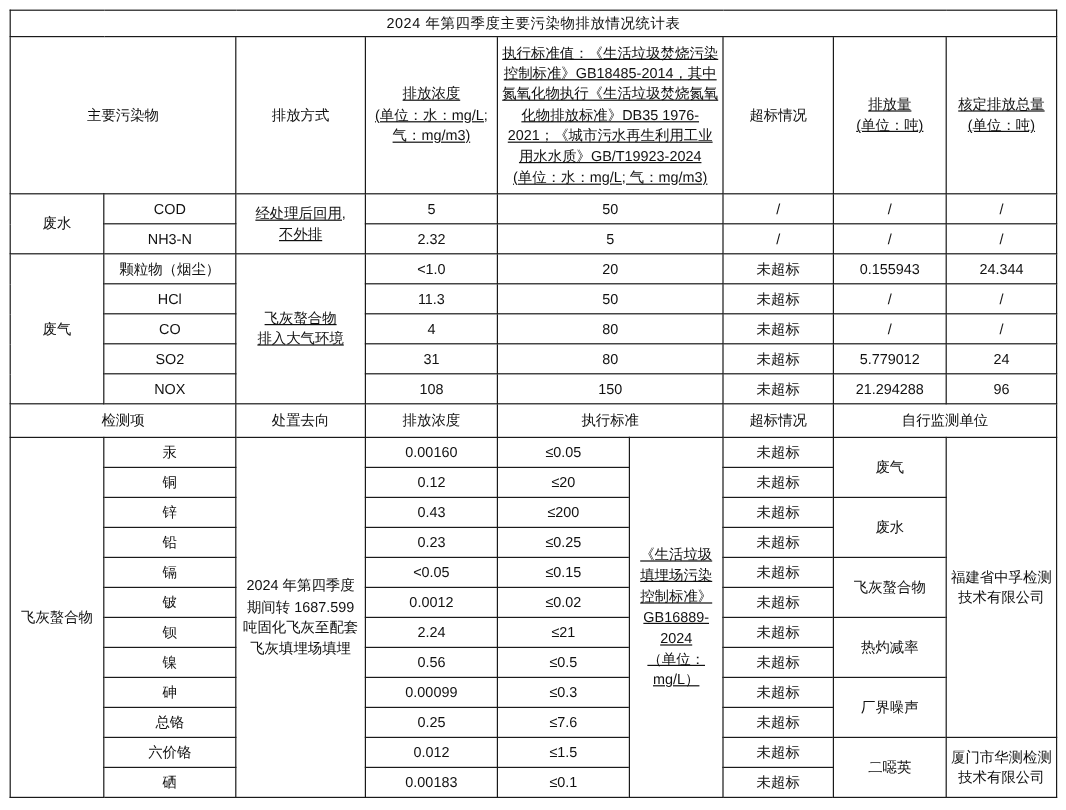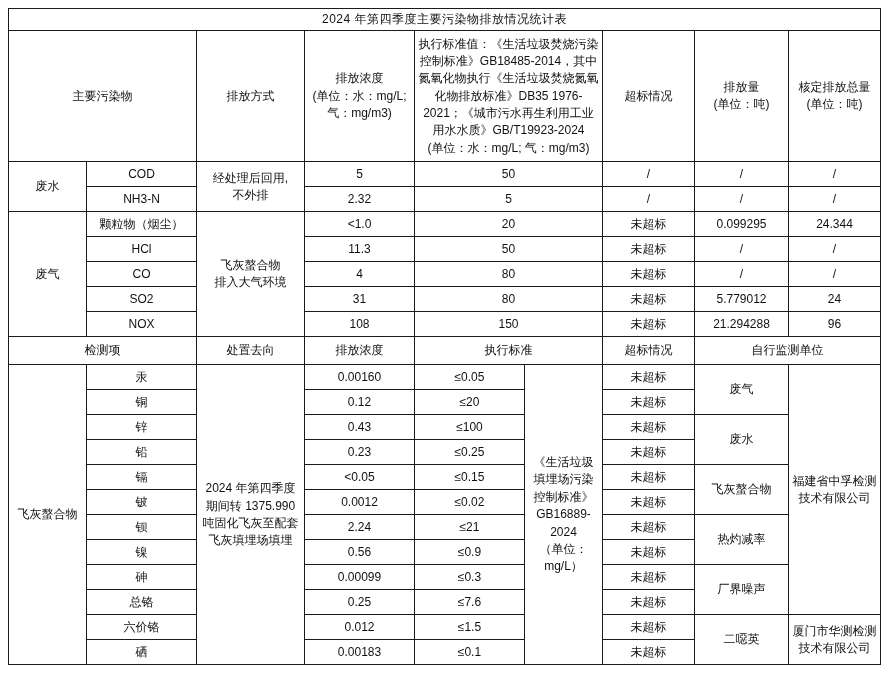--- a/index.html
+++ b/index.html
@@ -59,20 +59,21 @@
     font-size: 11.5px;
   }
   .num {
     font-size: 12px;
   }
   .vert-label {
     font-size: 12.5px;
   }
   .multi {
     white-space: pre-line;
+    text-decoration: underline;
   }
   .ash-desc {
     font-size: 11.5px;
     line-height: 1.75;
     text-align: left;
     padding: 4px 8px;
   }
   .std-mid {
     font-size: 11.5px;
     line-height: 1.8;
@@ -142,21 +143,21 @@
     </tr>
 
     <tr class="rowh">
       <td rowspan="5" class="vert-label">废气</td>
       <td>颗粒物（烟尘）</td>
       <td rowspan="5" class="multi small">飞灰螯合物
 排入大气环境</td>
       <td class="num">&lt;1.0</td>
       <td class="num" colspan="2">20</td>
       <td>未超标</td>
-      <td>0.099295</td>
+      <td>0.155943</td>
       <td>24.344</td>
     </tr>
     <tr class="rowh">
       <td>HCl</td>
       <td class="num">11.3</td>
       <td class="num" colspan="2">50</td>
       <td>未超标</td>
       <td>/</td>
       <td>/</td>
     </tr>
@@ -190,39 +191,39 @@
       <td>处置去向</td>
       <td>排放浓度</td>
       <td colspan="2">执行标准</td>
       <td>超标情况</td>
       <td colspan="2">自行监测单位</td>
     </tr>
 
     <tr style="height:25px">
       <td rowspan="12" class="vert-label">飞灰螯合物</td>
       <td>汞</td>
-      <td rowspan="12" class="ash-desc">2024 年第四季度期间转 1375.990 吨固化飞灰至配套飞灰填埋场填埋</td>
+      <td rowspan="12" class="ash-desc">2024 年第四季度期间转 1687.599 吨固化飞灰至配套飞灰填埋场填埋</td>
       <td class="num">0.00160</td>
       <td class="num">≤0.05</td>
       <td rowspan="12" class="std-mid multi">《生活垃圾填埋场污染控制标准》GB16889-2024
 （单位：mg/L）</td>
       <td>未超标</td>
       <td rowspan="2">废气</td>
       <td rowspan="10" class="agency">福建省中孚检测技术有限公司</td>
     </tr>
     <tr style="height:25px">
       <td>铜</td>
       <td class="num">0.12</td>
       <td class="num">≤20</td>
       <td>未超标</td>
     </tr>
     <tr style="height:25px">
       <td>锌</td>
       <td class="num">0.43</td>
-      <td class="num">≤100</td>
+      <td class="num">≤200</td>
       <td>未超标</td>
       <td rowspan="2">废水</td>
     </tr>
     <tr style="height:25px">
       <td>铅</td>
       <td class="num">0.23</td>
       <td class="num">≤0.25</td>
       <td>未超标</td>
     </tr>
     <tr style="height:25px">
@@ -241,21 +242,21 @@
     <tr style="height:25px">
       <td>钡</td>
       <td class="num">2.24</td>
       <td class="num">≤21</td>
       <td>未超标</td>
       <td rowspan="2">热灼减率</td>
     </tr>
     <tr style="height:25px">
       <td>镍</td>
       <td class="num">0.56</td>
-      <td class="num">≤0.9</td>
+      <td class="num">≤0.5</td>
       <td>未超标</td>
     </tr>
     <tr style="height:25px">
       <td>砷</td>
       <td class="num">0.00099</td>
       <td class="num">≤0.3</td>
       <td>未超标</td>
       <td rowspan="2">厂界噪声</td>
     </tr>
     <tr style="height:25px">

